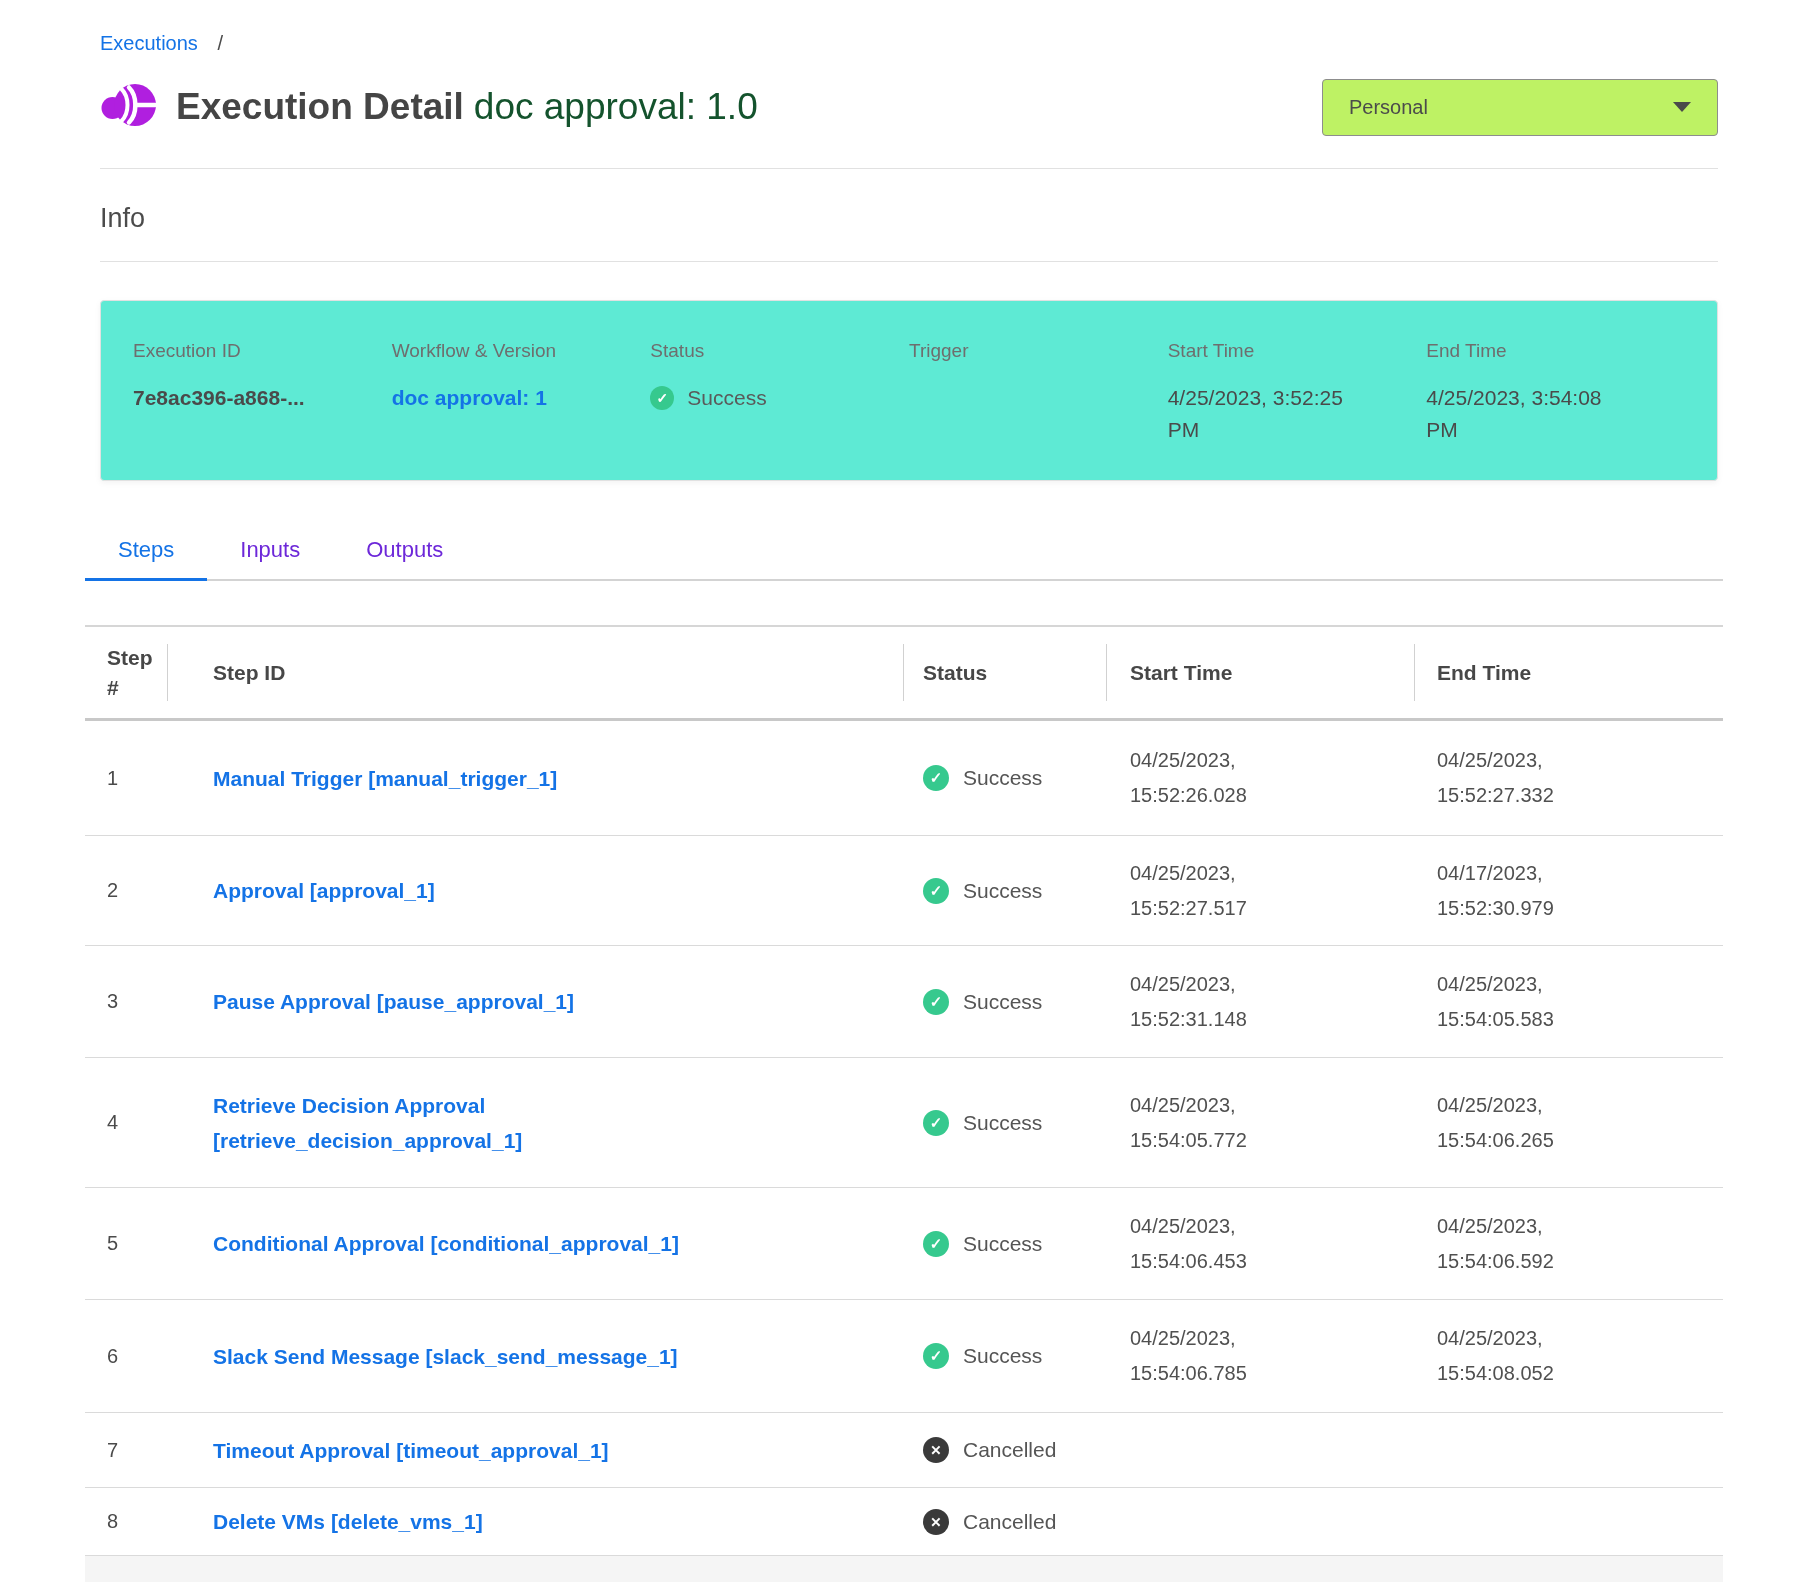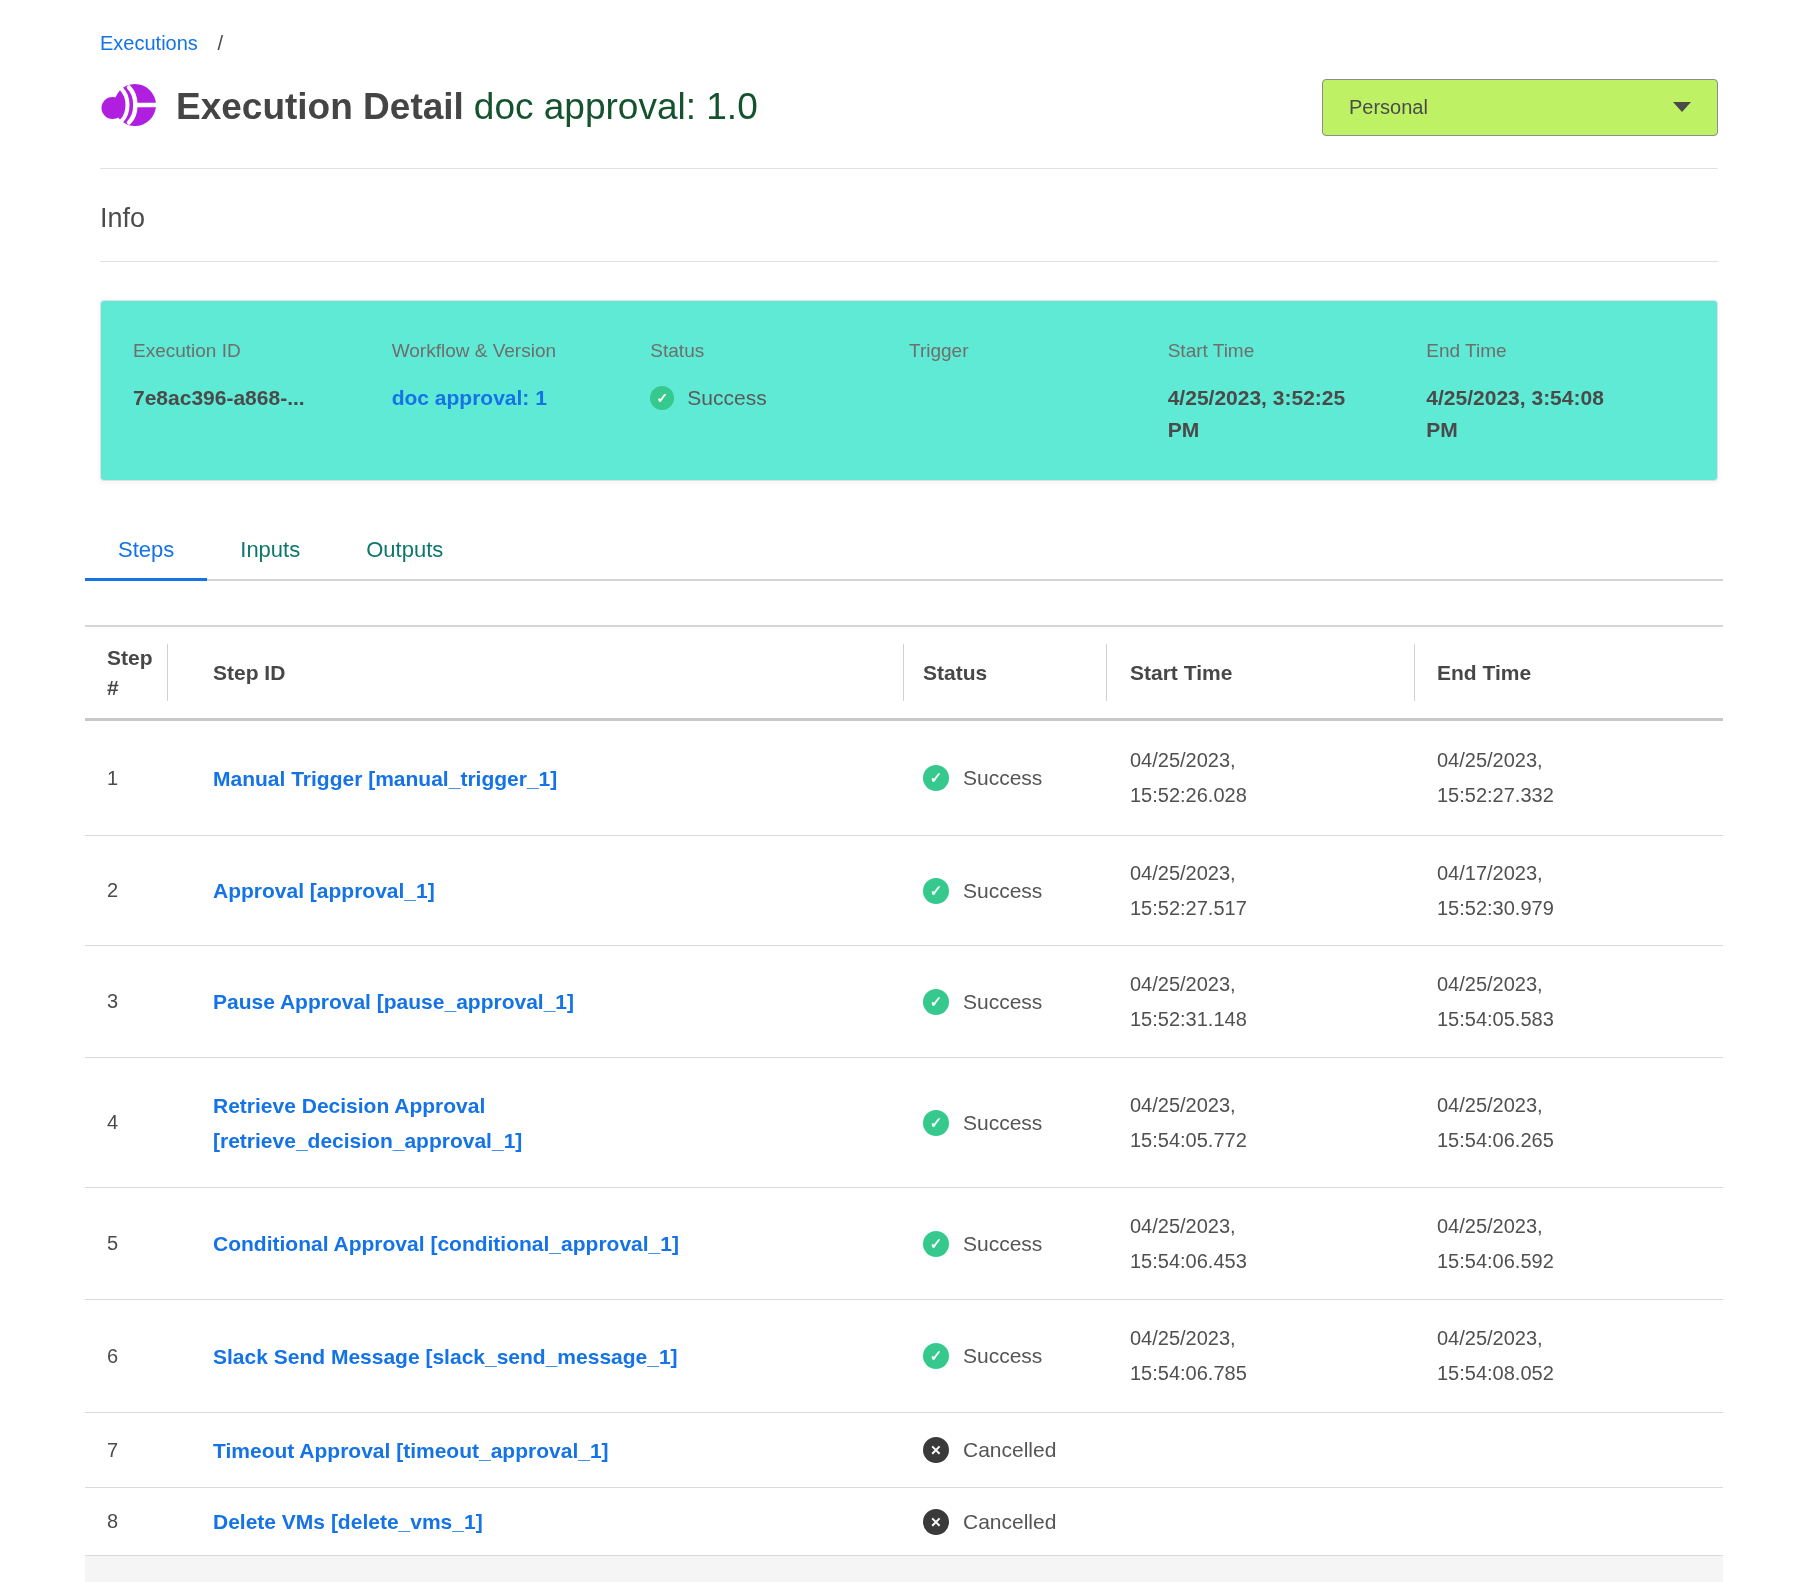--- a/index.html
+++ b/index.html
@@ -32,37 +32,37 @@
   .info-heading { margin-top:32px; font-size:27px; font-weight:400; color:#4b4b4b; line-height:34px; }
   .d2 { margin-top:26px; }
 
   
   .info-card { margin-top:38px; border:1px solid #e1e1e1; border-radius:4px; background:#5eead4;
     box-shadow:0 2px 6px rgba(0,0,0,0.05); display:flex; padding:38px 32px 34px 32px; }
   .info-field { flex:1 1 0; min-width:0; }
   .f-label { font-size:19px; color:#6e6e6e; line-height:23px; }
   .f-value { margin-top:20px; font-size:21px; line-height:32px; color:#4a4a4a; }
   .f-strong { font-weight:700; }
-  .f-time { max-width:212px; font-weight:700; }
+  .f-time { max-width:212px; font-weight:400; }
   .f-link { color:#1473e6; font-weight:700; text-decoration:none; cursor:pointer; display:inline-block; }
   .f-status { display:flex; align-items:center; gap:13px; }
   .f-status .label { color:#5a5a5a; }
 
   
   .dot { border-radius:50%; color:#fff; display:inline-flex; align-items:center; justify-content:center; flex:0 0 auto; }
   .dot-sm { width:24px; height:24px; font-size:14px; }
   .dot-lg { width:26px; height:26px; font-size:15px; }
   .dot-success { background:#36c98e; }
   .dot-cancelled { background:#3a3a3a; }
   .dot-success::before { content:"✓"; font-weight:700; }
   .dot-cancelled::before { content:"✕"; font-weight:700; font-size:0.9em; }
 
   
   .tabs { margin-top:56px; display:flex; border-bottom:2px solid #d3d3d3; }
-  .tab { font-size:22px; line-height:26px; color:#0f766e; padding:0 33px 16px 33px; cursor:pointer; position:relative; }
+  .tab { font-size:22px; line-height:26px; color:#6d28d9; padding:0 33px 16px 33px; cursor:pointer; position:relative; }
   .tab.active { color:#1473e6; }
   .tab.active::after { content:""; position:absolute; left:0; right:0; bottom:-2px; height:3px; background:#1473e6; }
 
   
   .steps-table { margin-top:44px; }
   .thead { display:flex; align-items:center; height:96px; border-top:2px solid #d6d6d6; border-bottom:3px solid #c8c8c8; }
   .th { font-size:21px; font-weight:700; color:#474747; line-height:30px; position:relative; height:100%; display:flex; align-items:center; }
   .th + .th::before { content:""; position:absolute; left:0; top:17px; bottom:17px; width:1px; background:#d1d1d1; }
   .col-num   { width:82px;  padding-left:22px; }
   .col-id    { width:736px; padding-left:46px; }

